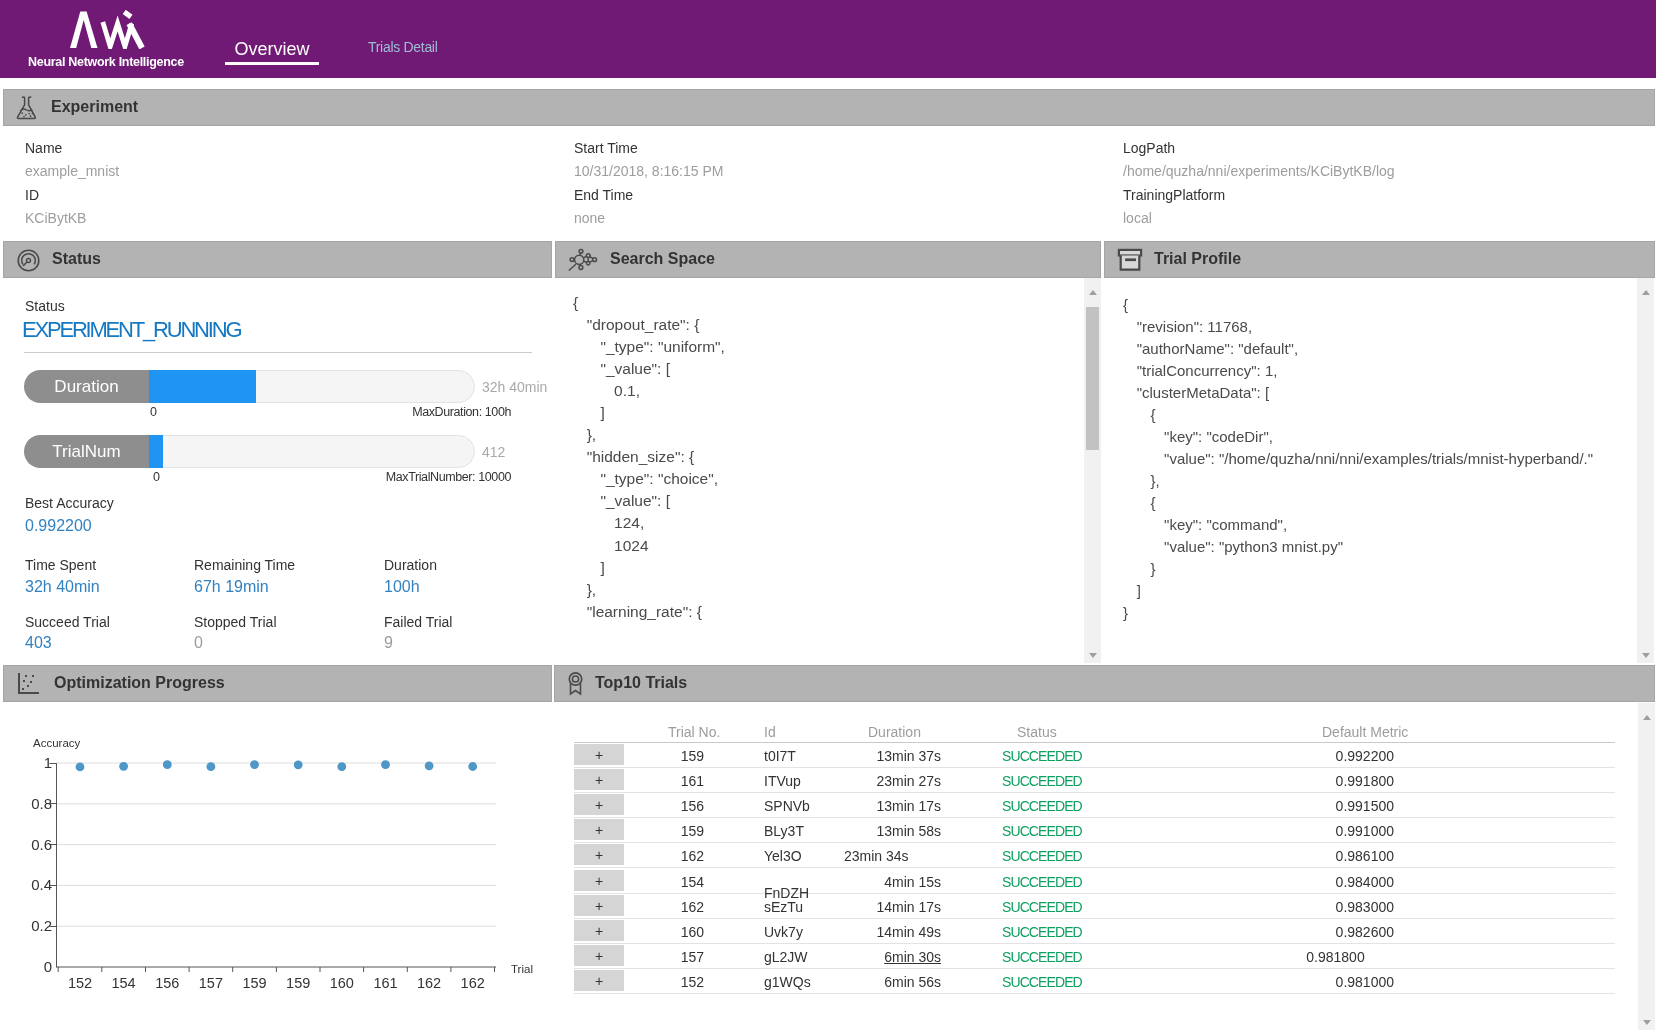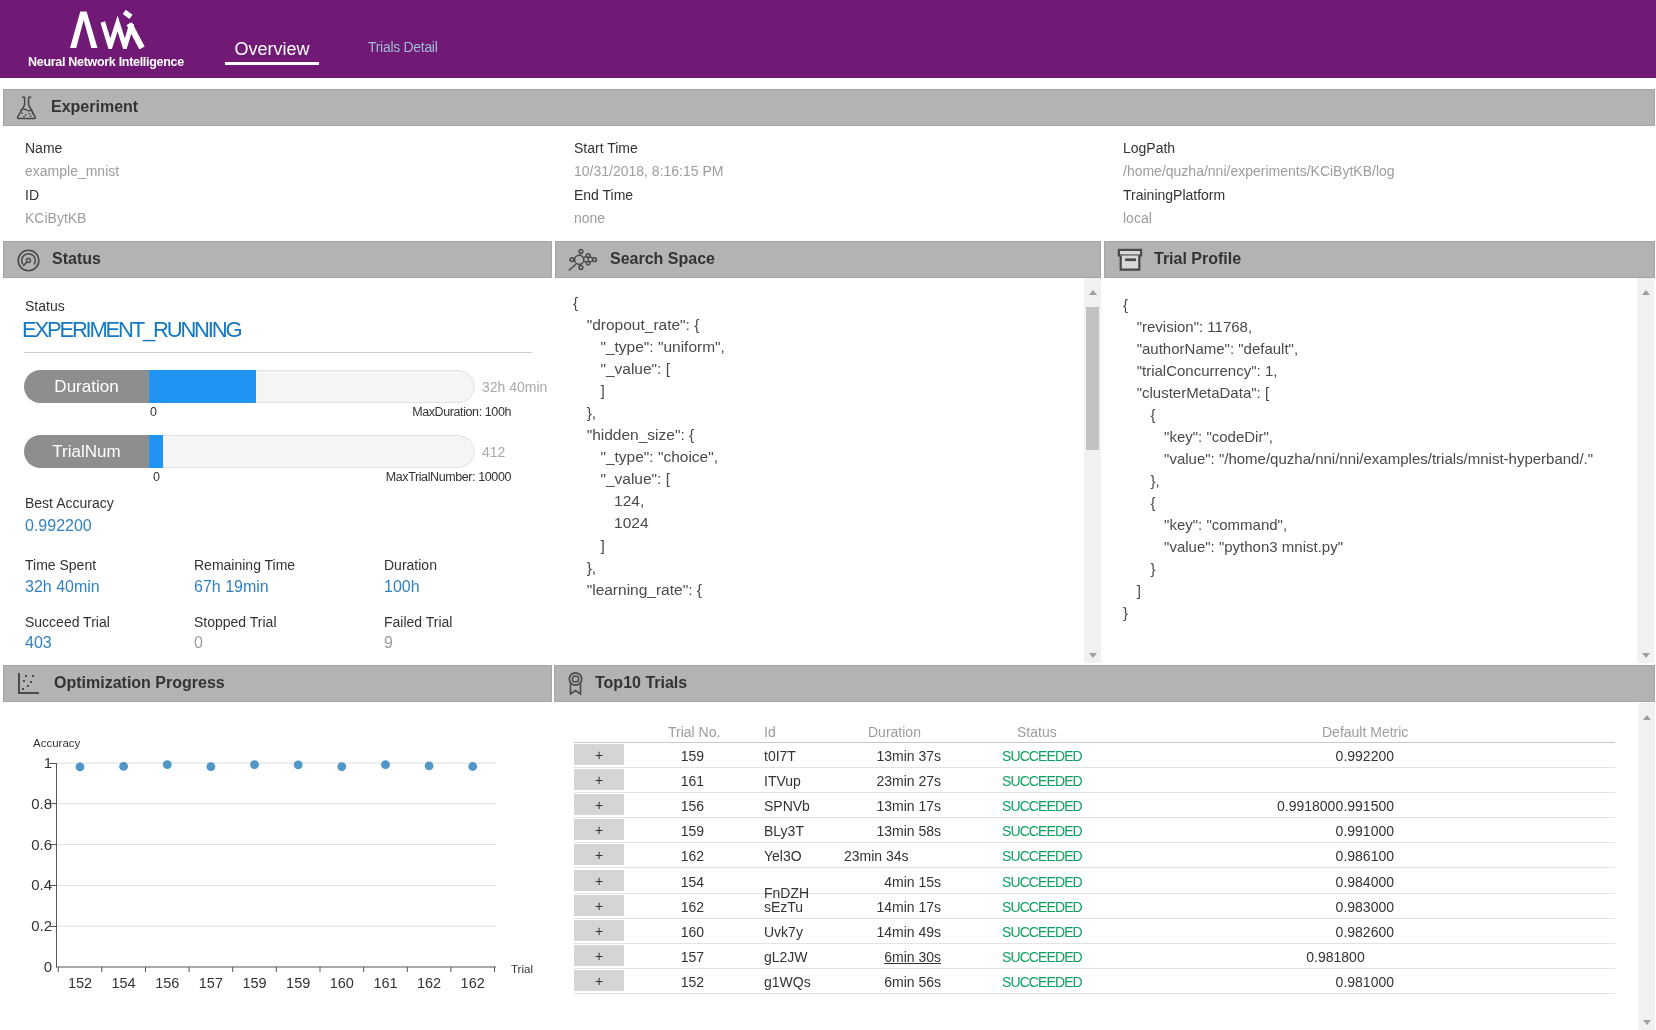--- a/index.html
+++ b/index.html
@@ -140,20 +140,21 @@
     <circle cx="20.2" cy="16.2" r="1.7"></circle>
   </g>
 </svg>
 <div class="sectitle" style="left:610px;top:250px;">Search Space</div>
 <div class="abs" style="left:555px;top:278px;width:529px;height:386px;overflow:hidden;">
   <div class="json" style="left:18px;top:14px;width:500px;font-size:15.5px;">
     <div>{</div>
     <div style="padding-left:13.7px">"dropout_rate": {</div>
     <div style="padding-left:27.4px">"_type": "uniform",</div>
     <div style="padding-left:27.4px">"_value": [</div>
+    <div style="padding-left:41.1px">0.1,</div>
     <div style="padding-left:27.4px">]</div>
     <div style="padding-left:13.7px">},</div>
     <div style="padding-left:13.7px">"hidden_size": {</div>
     <div style="padding-left:27.4px">"_type": "choice",</div>
     <div style="padding-left:27.4px">"_value": [</div>
     <div style="padding-left:41.1px">124,</div>
     <div style="padding-left:41.1px">1024</div>
     <div style="padding-left:27.4px">]</div>
     <div style="padding-left:13.7px">},</div>
     <div style="padding-left:13.7px">"learning_rate": {</div>
@@ -298,21 +299,21 @@
   <div style="position:absolute;left:270px;width:97px;text-align:right;top:5px;">13min 37s</div>
   <div style="position:absolute;left:428px;top:5px;color:#0da05f;letter-spacing:-0.9px;">SUCCEEDED</div>
   <div style="position:absolute;left:703px;width:117px;text-align:right;top:5px;">0.992200</div>
 </div>
 <div style="position:absolute;left:0;top:25.1px;width:1041px;height:25.1px;border-bottom:1px solid #e3e3e3;font-size:14px;color:#333;">
   <div style="position:absolute;left:0;top:1px;bottom:2px;width:50px;background:#d5d5d5;text-align:center;line-height:22px;font-size:14px;color:#333;">+</div>
   <div style="position:absolute;left:50px;width:80px;text-align:right;top:5px;">161</div>
   <div style="position:absolute;left:190px;top:5px;">ITVup</div>
   <div style="position:absolute;left:270px;width:97px;text-align:right;top:5px;">23min 27s</div>
   <div style="position:absolute;left:428px;top:5px;color:#0da05f;letter-spacing:-0.9px;">SUCCEEDED</div>
-  <div style="position:absolute;left:703px;width:117px;text-align:left;top:5px;margin-top:25px;">0.991800</div>
+  <div style="position:absolute;left:703px;width:117px;text-align:right;top:5px;">0.991800</div>
 </div>
 <div style="position:absolute;left:0;top:50.2px;width:1041px;height:25.1px;border-bottom:1px solid #e3e3e3;font-size:14px;color:#333;">
   <div style="position:absolute;left:0;top:1px;bottom:2px;width:50px;background:#d5d5d5;text-align:center;line-height:22px;font-size:14px;color:#333;">+</div>
   <div style="position:absolute;left:50px;width:80px;text-align:right;top:5px;">156</div>
   <div style="position:absolute;left:190px;top:5px;">SPNVb</div>
   <div style="position:absolute;left:270px;width:97px;text-align:right;top:5px;">13min 17s</div>
   <div style="position:absolute;left:428px;top:5px;color:#0da05f;letter-spacing:-0.9px;">SUCCEEDED</div>
   <div style="position:absolute;left:703px;width:117px;text-align:right;top:5px;">0.991500</div>
 </div>
 <div style="position:absolute;left:0;top:75.3px;width:1041px;height:25.1px;border-bottom:1px solid #e3e3e3;font-size:14px;color:#333;">

